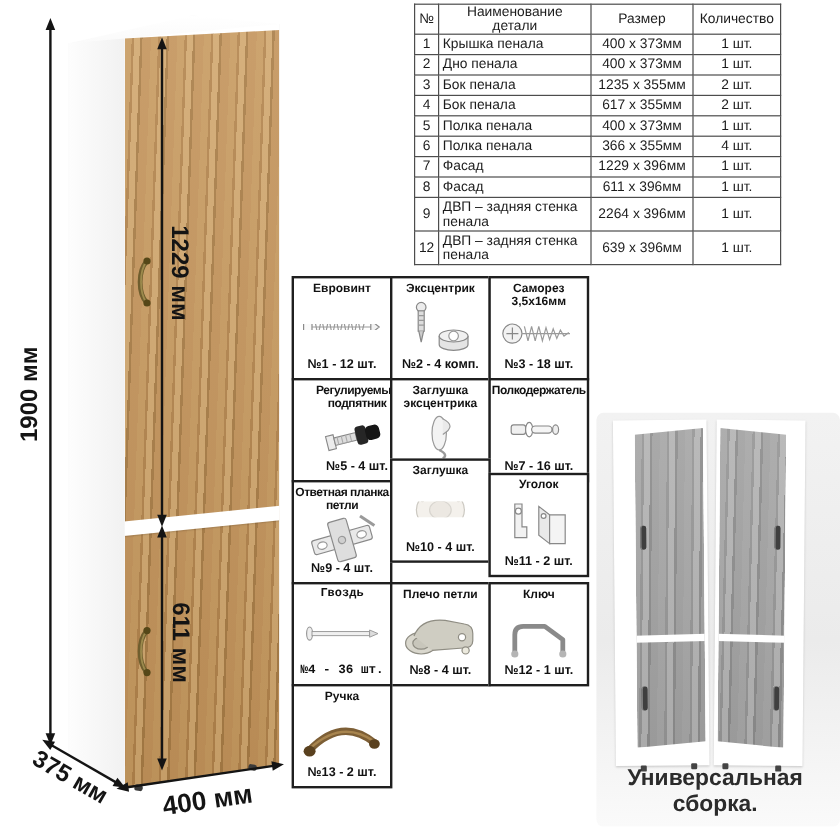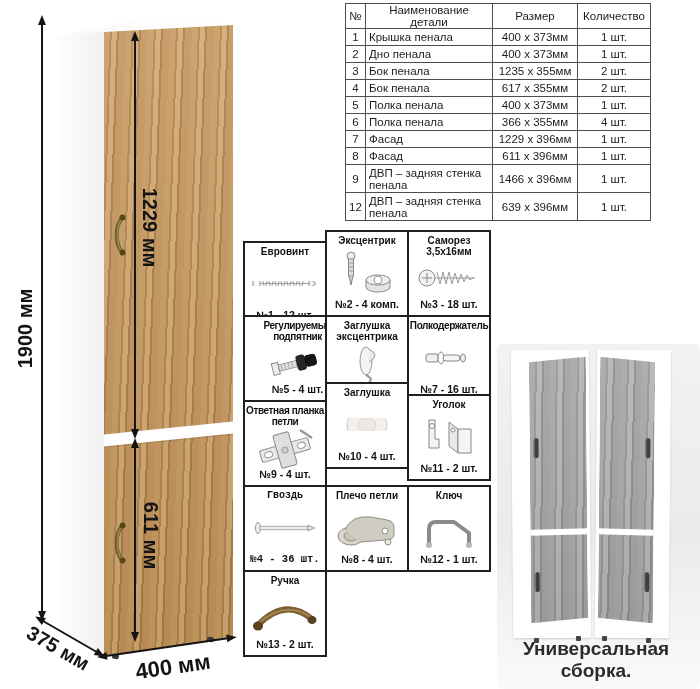--- a/index.html
+++ b/index.html
@@ -185,35 +185,35 @@
     </tr>
     <tr class="r">
       <td class="c">8</td>
       <td class="l">Фасад</td>
       <td class="c">611 x 396мм</td>
       <td class="c">1 шт.</td>
     </tr>
     <tr class="r2">
       <td class="c">9</td>
       <td class="l">ДВП – задняя стенка пенала</td>
-      <td class="c">1466 x 396мм</td>
+      <td class="c">2264 x 396мм</td>
       <td class="c">1 шт.</td>
     </tr>
     <tr class="r2">
       <td class="c">12</td>
       <td class="l">ДВП – задняя стенка пенала</td>
       <td class="c">639 x 396мм</td>
       <td class="c">1 шт.</td>
     </tr>
   </tbody>
     </table>
 
   <div class="hw-grid">
 
-    <div class="hw-cell" style="left:0; top:11px;gap:24px;">
+    <div class="hw-cell" style="left:0; top:0;gap:24px;">
       <div class="hw-title">Евровинт</div>
       <div class="hw-icon">
           <svg width="68" height="24" viewBox="0 0 68 24">
         <polygon points="2,7 2,16 9,19 9,4" fill="#fafafa" stroke="#8a8a8a"></polygon>
         <path d="M9 11.5 H60" stroke="#9a9a9a" fill="none"></path>
         <path d="M11 4 l3 15 3-15 3 15 3-15 3 15 3-15 3 15 3-15 3 15 3-15 3 15 3-15 3 15 3-13" stroke="#9a9a9a" fill="none"></path>
         <polygon points="58,6 65,11.5 58,17" fill="#f2f2f2" stroke="#8a8a8a"></polygon>
       </svg>
         </div>
       <div class="hw-count">№1 - 12 шт.</div>

